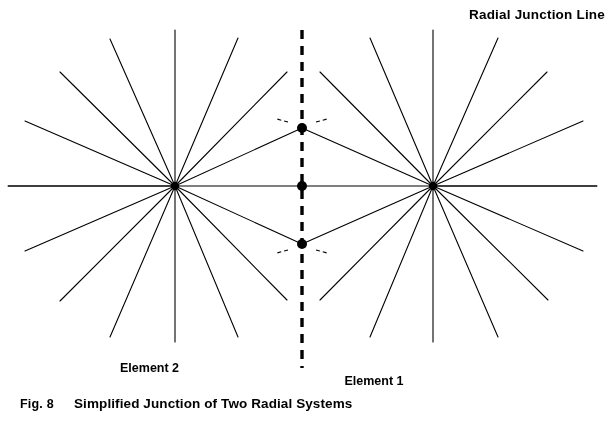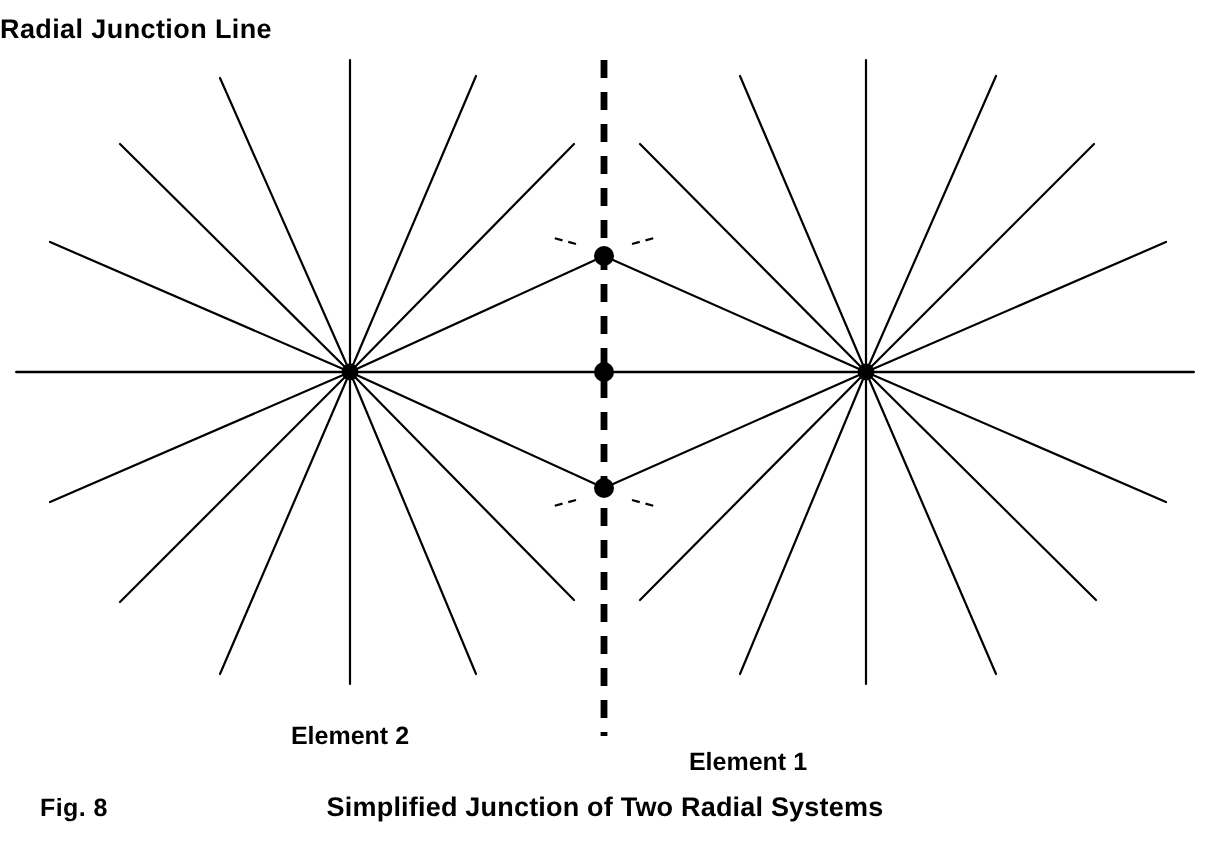--- a/index.html
+++ b/index.html
@@ -30,53 +30,52 @@
   .fig-label {
     position: absolute;
     white-space: nowrap;
     color: #000000;
     font-family: "Liberation Sans", sans-serif;
   }
   #title-text {
     top: 7px;
     left: 0;
     width: 605px;
-    text-align: left;
+    text-align: right;
     font-size: 13.5px;
     font-weight: 700;
     letter-spacing: 0.2px;
   }
   #element-2-label {
     top: 361px;
     left: 120px;
     width: 110px;
-    text-align: center;
+    text-align: left;
     font-size: 12.5px;
     font-weight: 700;
   }
   #element-1-label {
     top: 374px;
     left: 319px;
     width: 110px;
     text-align: center;
     font-size: 12.5px;
     font-weight: 700;
   }
   #fig-number {
     top: 397px;
     left: 20px;
     font-size: 12.5px;
     font-weight: 700;
     letter-spacing: 0.2px;
   }
   #caption-text {
     top: 396px;
-    left: 90px;
+    left: 74px;
     width: 425px;
-    text-align: center;
     font-size: 13.5px;
     font-weight: 700;
     letter-spacing: 0.1px;
   }
 </style>
 </head>
 <body>
 
 <div id="figure-root">
 

